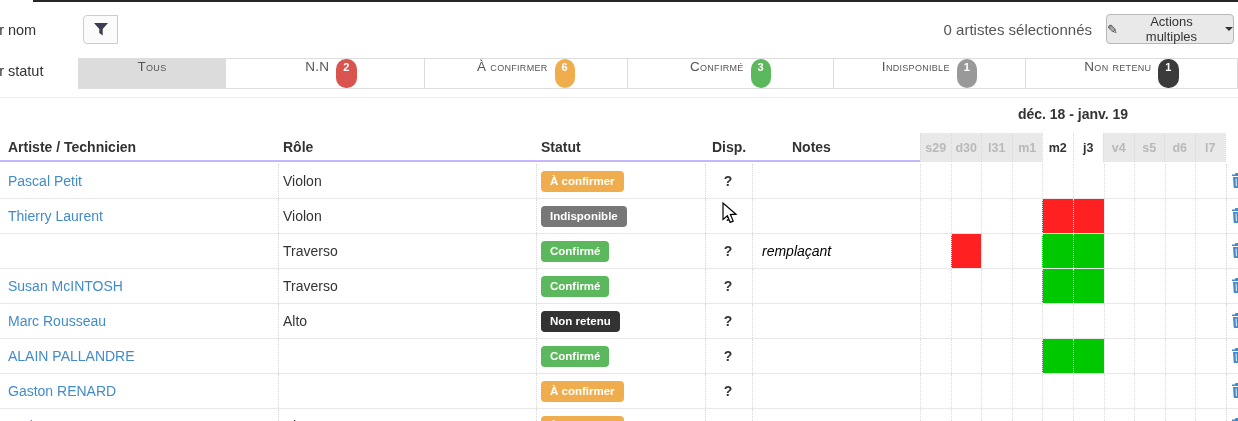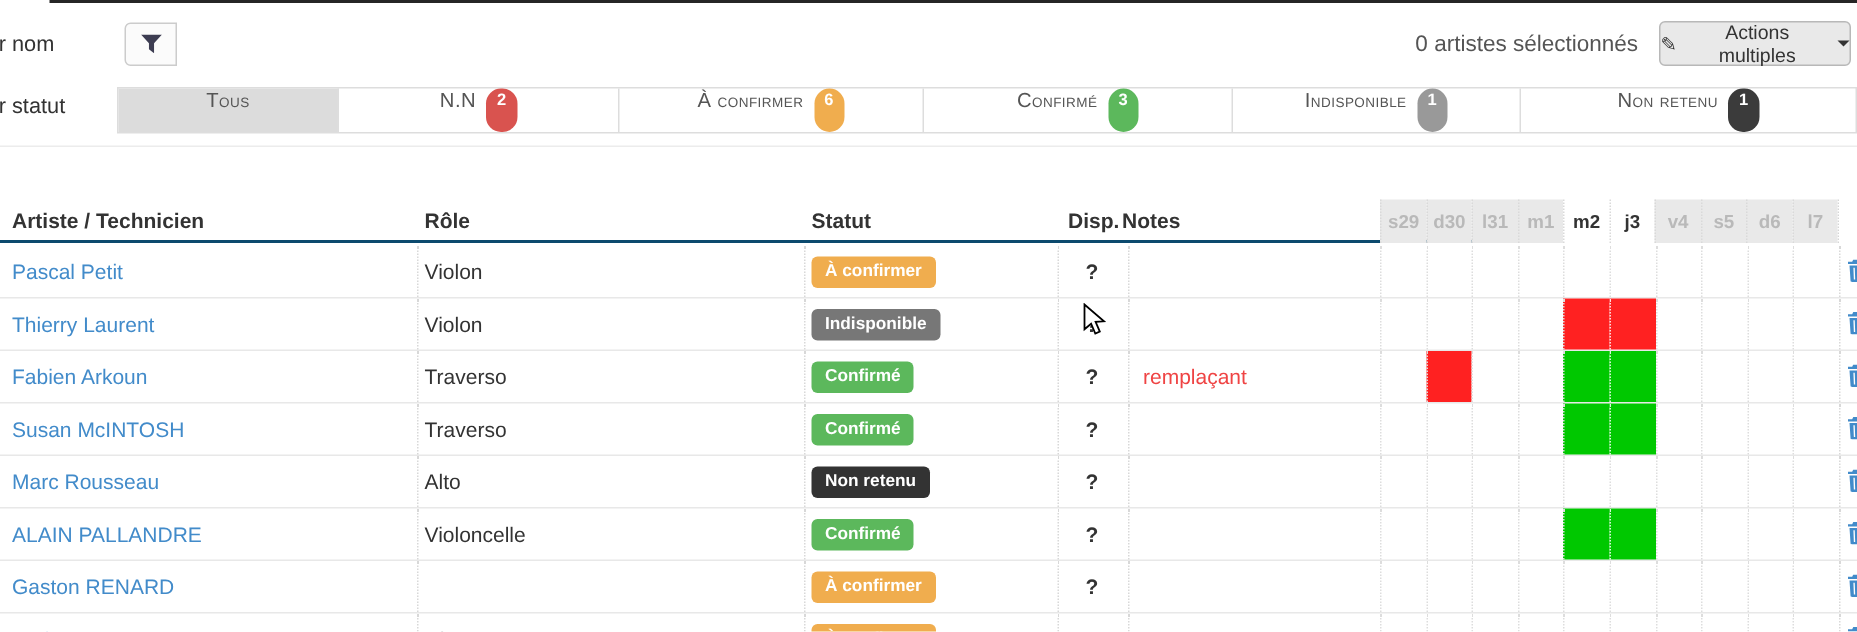--- a/index.html
+++ b/index.html
@@ -27,52 +27,52 @@
     border:1px solid #b8b8b8; border-radius:4px; font-size:13px; font-family:inherit; color:#333;
     display:flex; align-items:center; justify-content:center; gap:5px; cursor:pointer; }
   .pencil { font-size:13px; line-height:1; }
   .caret { width:0; height:0; border-left:4px solid transparent; border-right:4px solid transparent; border-top:4px solid #333; }
 
   
   .tabs { position:absolute; left:78px; top:58px; width:1160px; height:31px; display:flex;
     border:1px solid #ddd; background:#fff; }
   .tab { display:flex; justify-content:center; gap:7px; font-size:13.5px; color:#555;
     font-variant:small-caps; letter-spacing:.3px; border-right:1px solid #ddd; cursor:pointer; white-space:nowrap; }
-  .tab:nth-child(1){ width:147px; } .tab:nth-child(2){ width:187px; } .tab:nth-child(3){ width:203px; }
+  .tab:nth-child(1){ width:147px; } .tab:nth-child(2){ width:187px;margin-left:12px; } .tab:nth-child(3){ width:203px; }
   .tab:nth-child(4){ width:206px; } .tab:nth-child(5){ width:192px; } .tab:nth-child(6){ flex:1; border-right:none; }
   .tab.active { background:#dcdcdc; }
   .tab-badge { font-variant:normal; color:#fff; font-size:11px; font-weight:bold; border-radius:10px;
     padding:3px 7px; line-height:1; }
 
   .table-topline { position:absolute; left:0; top:97px; width:1238px; height:1px; background:#ececec; }
 
   .range-label { position:absolute; left:920px; top:106px; width:306px; text-align:center;
     font-weight:bold; font-size:14px; color:#333; }
 
   
-  .thead { position:absolute; left:0; top:133px; width:1016px; height:29px; border-bottom:2px solid #0c4a6e; }
+  .thead { position:absolute; left:0; top:133px; width:1016px; height:29px; border-bottom:2px solid #c4b5fd; }
   .thead .h { position:absolute; top:0; line-height:29px; font-weight:bold; font-size:14px; color:#333; }
-  .h-artist { left:8px; } .h-role { left:283px;text-align:right; } .h-status { left:541px; } .h-disp { left:712px; } .h-notes { left:748px; }
+  .h-artist { left:8px; } .h-role { left:283px;text-align:right; } .h-status { left:541px; } .h-disp { left:712px; } .h-notes { left:792px; }
 
   .dayhead { position:absolute; left:920px; top:0; width:306px; height:29px; display:flex; border-right:1px dotted #d5d5d5; }
   .day { flex:1; display:flex; align-items:center; justify-content:center; font-size:12.5px; font-weight:bold;
     color:#b9b9b9; background:#e9e9e9; border-left:1px dotted #d9d9d9; }
   .day.active { background:#fff; color:#333; }
 
   
   .tbody { position:absolute; left:0; top:164px; width:1238px; }
   .row { position:relative; height:35px; border-bottom:1px solid #e8e8e8; }
   .sep { position:absolute; top:0; bottom:0; width:0; border-left:1px dotted #d8d8d8; }
   .row .name { position:absolute; left:8px; line-height:34px; font-size:14px; color:#428bca; cursor:pointer; white-space:nowrap; }
   .row .role { position:absolute; left:283px; line-height:34px; font-size:14px; color:#333; }
   .row .badge { position:absolute; left:541px; top:7px; padding:4px 9px; border-radius:4px; color:#fff;
     font-size:11.5px; font-weight:bold; line-height:1.1; cursor:pointer; white-space:nowrap; }
   .row .disp { position:absolute; left:705px; width:46px; text-align:center; line-height:34px;
     font-size:14px; font-weight:bold; color:#333; cursor:pointer; }
-  .row .notes { position:absolute; left:762px; line-height:34px; font-size:14px; color:#ef4444; }
+  .row .notes { position:absolute; left:762px; line-height:34px; font-size:14px; color:#000000;font-style:italic; }
   .row .days { position:absolute; left:920px; top:0; width:306px; height:34px; display:flex; }
   .daycell { flex:1; border-left:1px dotted #ddd; }
   .daycell.sep-white { border-left:1px dotted rgba(255,255,255,.85); }
   .row .trash { position:absolute; left:1231px; top:9px; cursor:pointer; }
 
   
   .cursor { position:absolute; left:722px; top:202px; z-index:9; pointer-events:none; }
 </style>
 </head>
 <body>
@@ -119,20 +119,21 @@
         <span class="tab-badge" style="background: rgb(153, 153, 153);">1</span>
       </div>
       <div class="tab">
         <span>Non retenu</span>
         <span class="tab-badge" style="background: rgb(59, 59, 59);">1</span>
       </div>
     </div>
 
   <div class="table-topline"></div>
 
+  <div class="range-label">déc. 18 - janv. 19</div>
 
   <div class="thead">
     <span class="h h-artist">Artiste / Technicien</span>
     <span class="h h-role">Rôle</span>
     <span class="h h-status">Statut</span>
     <span class="h h-disp">Disp.</span>
     <span class="h h-notes">Notes</span>
     <div class="dayhead">
         <div class="day">s29</div>
         <div class="day">d30</div>
@@ -201,21 +202,20 @@
         <span class="trash"><svg width="13" height="15" viewBox="0 0 13 15">
             <path fill="#428bca" d="M4.5 0h4l.7 1.5H12V3H1V1.5h2.8L4.5 0zM2 4h9l-.7 10.2c0 .5-.4.8-.9.8H3.6c-.5 0-.9-.3-.9-.8L2 4zm2.6 1.5l.3 7.8h.9l-.3-7.8h-.9zm2.5 0v7.8h.9V5.5h-.9zm2.2 0l-.3 7.8h.9l.3-7.8h-.9z"></path>
           </svg></span>
       </div>
       <div class="row">
         <div class="sep" style="left: 278px;"></div>
         <div class="sep" style="left: 536px;"></div>
         <div class="sep" style="left: 705px;"></div>
         <div class="sep" style="left: 752px;"></div>
         <div class="sep" style="left: 1226px;"></div>
-        <span class="name">Fabien Arkoun</span>
         <span class="role">Traverso</span>
         <span class="badge" style="background: rgb(92, 184, 92);">Confirmé</span>
         <span class="disp">?</span>
         <span class="notes">remplaçant</span>
         <div class="days">
           <div class="daycell"></div>
           <div class="daycell" style="background: rgb(255, 33, 33);"></div>
           <div class="daycell"></div>
           <div class="daycell"></div>
           <div class="daycell" style="background: rgb(0, 200, 0);"></div>
@@ -283,21 +283,20 @@
             <path fill="#428bca" d="M4.5 0h4l.7 1.5H12V3H1V1.5h2.8L4.5 0zM2 4h9l-.7 10.2c0 .5-.4.8-.9.8H3.6c-.5 0-.9-.3-.9-.8L2 4zm2.6 1.5l.3 7.8h.9l-.3-7.8h-.9zm2.5 0v7.8h.9V5.5h-.9zm2.2 0l-.3 7.8h.9l.3-7.8h-.9z"></path>
           </svg></span>
       </div>
       <div class="row">
         <div class="sep" style="left: 278px;"></div>
         <div class="sep" style="left: 536px;"></div>
         <div class="sep" style="left: 705px;"></div>
         <div class="sep" style="left: 752px;"></div>
         <div class="sep" style="left: 1226px;"></div>
         <span class="name">ALAIN PALLANDRE</span>
-        <span class="role">Violoncelle</span>
         <span class="badge" style="background: rgb(92, 184, 92);">Confirmé</span>
         <span class="disp">?</span>
         <span class="notes"></span>
         <div class="days">
           <div class="daycell"></div>
           <div class="daycell"></div>
           <div class="daycell"></div>
           <div class="daycell"></div>
           <div class="daycell" style="background: rgb(0, 200, 0);"></div>
           <div class="daycell sep-white" style="background: rgb(0, 200, 0);"></div>

